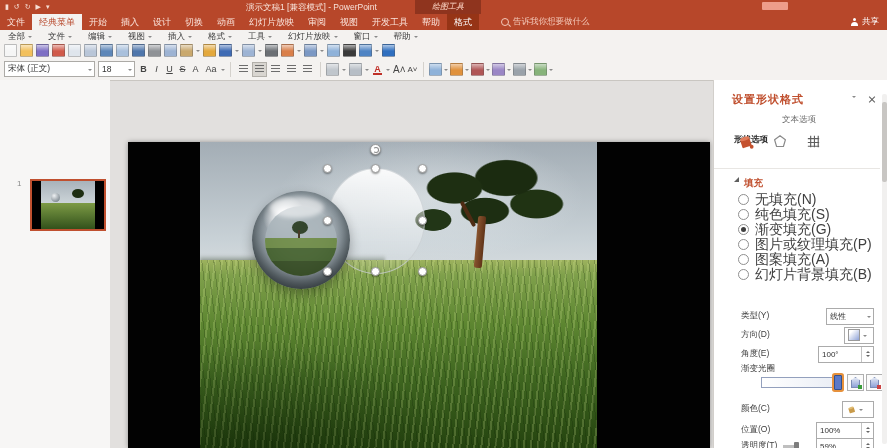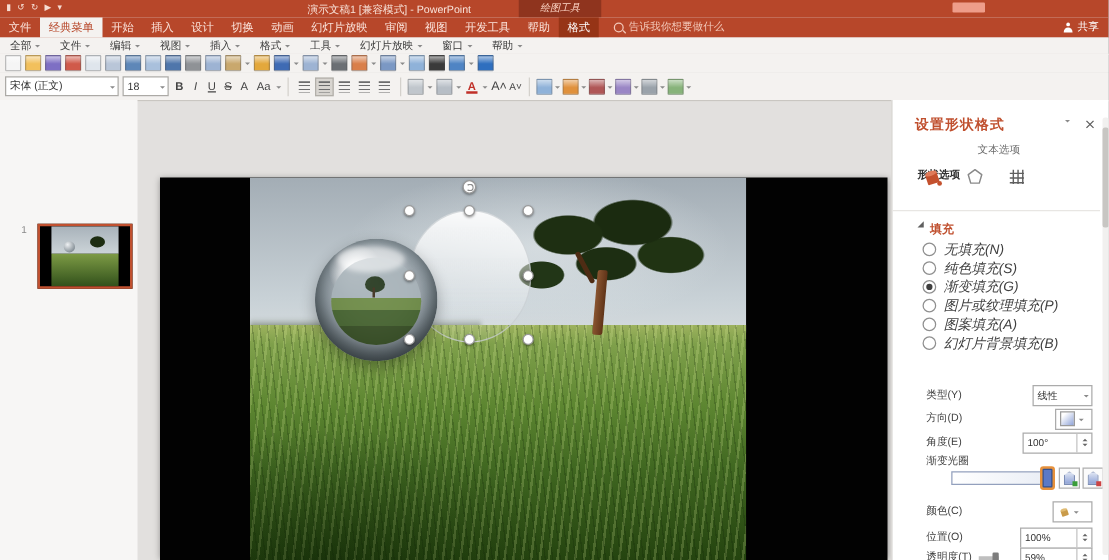--- a/index.html
+++ b/index.html
@@ -14,21 +14,21 @@
   .title{position:absolute;left:246px;top:0;font-size:8.5px;line-height:14px;color:#f8e3da;}
   .ctx-badge{position:absolute;left:415px;top:0;height:14px;line-height:14px;padding:0 17px;
              background:rgba(40,5,0,.28);color:#ffd9c9;font-size:8px;font-style:italic;}
   .pink-badge{position:absolute;left:762px;top:2px;width:26px;height:8px;background:#ee9d8a;border-radius:1px;}
 
   
   .tabrow{position:absolute;left:0;top:14px;width:887px;height:16px;background:#b7472a;display:flex;align-items:stretch;}
   .rtab{color:#fbe4dc;font-size:9px;line-height:16px;padding:0 7px;white-space:nowrap;}
   .rtab.active{background:#f4f2f0;color:#b7472a;}
   .rtab.contextual{background:#963416;color:#ffffff;}
-  .rsearch{display:flex;align-items:center;gap:4px;color:#f3c9ba;font-size:8.5px;padding-left:12px;}
+  .rsearch{display:flex;align-items:center;gap:4px;color:#f3c9ba;font-size:8.5px;padding-left:22px;}
   .lens{width:6px;height:6px;border:1px solid #f3c9ba;border-radius:50%;position:relative;}
   .lens:after{content:"";position:absolute;width:3px;height:1px;background:#f3c9ba;right:-3px;bottom:-1px;transform:rotate(45deg);}
   .rshare{margin-left:auto;display:flex;align-items:center;gap:4px;color:#ffffff;font-size:8.5px;padding-right:8px;}
   .person{width:7px;height:8px;position:relative;}
   .person:before{content:"";position:absolute;left:2px;top:0;width:3px;height:3px;border-radius:50%;background:#fff;}
   .person:after{content:"";position:absolute;left:0;bottom:0;width:7px;height:4px;border-radius:4px 4px 0 0;background:#fff;}
 
   
   .menurow{position:absolute;left:0;top:30px;width:887px;height:13px;background:#f4f2f0;display:flex;border-bottom:1px solid #e3e0dc;}
   .cmi{display:flex;align-items:center;gap:3px;padding:0 8px;font-size:8.5px;color:#3a3a3a;line-height:13px;}
@@ -124,21 +124,21 @@
   .ptab-text{color:#6d6d6d;}
   .picons{position:absolute;left:22px;top:52px;display:flex;gap:16px;align-items:center;}
   .pdivider{position:absolute;left:0;right:8px;top:88px;height:1px;background:#e8e6e3;}
   .fill-hd{position:absolute;left:20px;top:97px;display:flex;gap:5px;}
   .fill-tri{width:0;height:0;border-left:5px solid transparent;border-bottom:5px solid #5f5f5f;transform:rotate(0deg);}
   .fill-tx{font-size:9.5px;font-weight:bold;color:#c0502f;}
   .fopts{position:absolute;left:24px;top:112px;display:flex;flex-direction:column;}
   .fopt{display:flex;align-items:center;gap:6px;height:15px;}
   .radio{width:9px;height:9px;border-radius:50%;border:1px solid #8f8f8f;background:#fff;position:relative;flex:0 0 auto;}
   .radio.sel:after{content:"";position:absolute;left:2px;top:2px;width:5px;height:5px;border-radius:50%;background:#3f3f3f;}
-  .fopt span{font-size:11px;color:#3f3f3f;white-space:nowrap;font-style:italic;}
+  .fopt span{font-size:14px;color:#3f3f3f;white-space:nowrap;}
   .prow{position:absolute;left:27px;right:14px;height:16px;display:flex;align-items:center;}
   .prow .lbl{font-size:8.5px;color:#3f3f3f;white-space:nowrap;}
   .prow .ctrl{margin-left:auto;height:15px;border:1px solid #ababab;background:#fff;display:flex;align-items:center;}
   .swatch{width:10px;height:10px;margin:0 2px 0 3px;border:1px solid #9a9a9a;background:linear-gradient(135deg,#ffffff 20%,#8fa3d8);}
   .selval{font-size:8px;color:#333;padding:0 3px;}
   .spin{margin-left:auto;width:11px;height:100%;border-left:1px solid #c3c3c3;display:flex;flex-direction:column;align-items:center;justify-content:space-evenly;}
   .sup{width:0;height:0;border:2.5px solid transparent;border-bottom-color:#666;}
   .sdn{width:0;height:0;border:2.5px solid transparent;border-top-color:#666;}
   .stops-lbl{position:absolute;left:27px;top:283px;font-size:8.5px;color:#3f3f3f;}
   .gbar{position:absolute;left:47px;top:297px;width:77px;height:9px;border:1px solid #93a0bd;background:linear-gradient(90deg,#ffffff,#e9edf5);}

